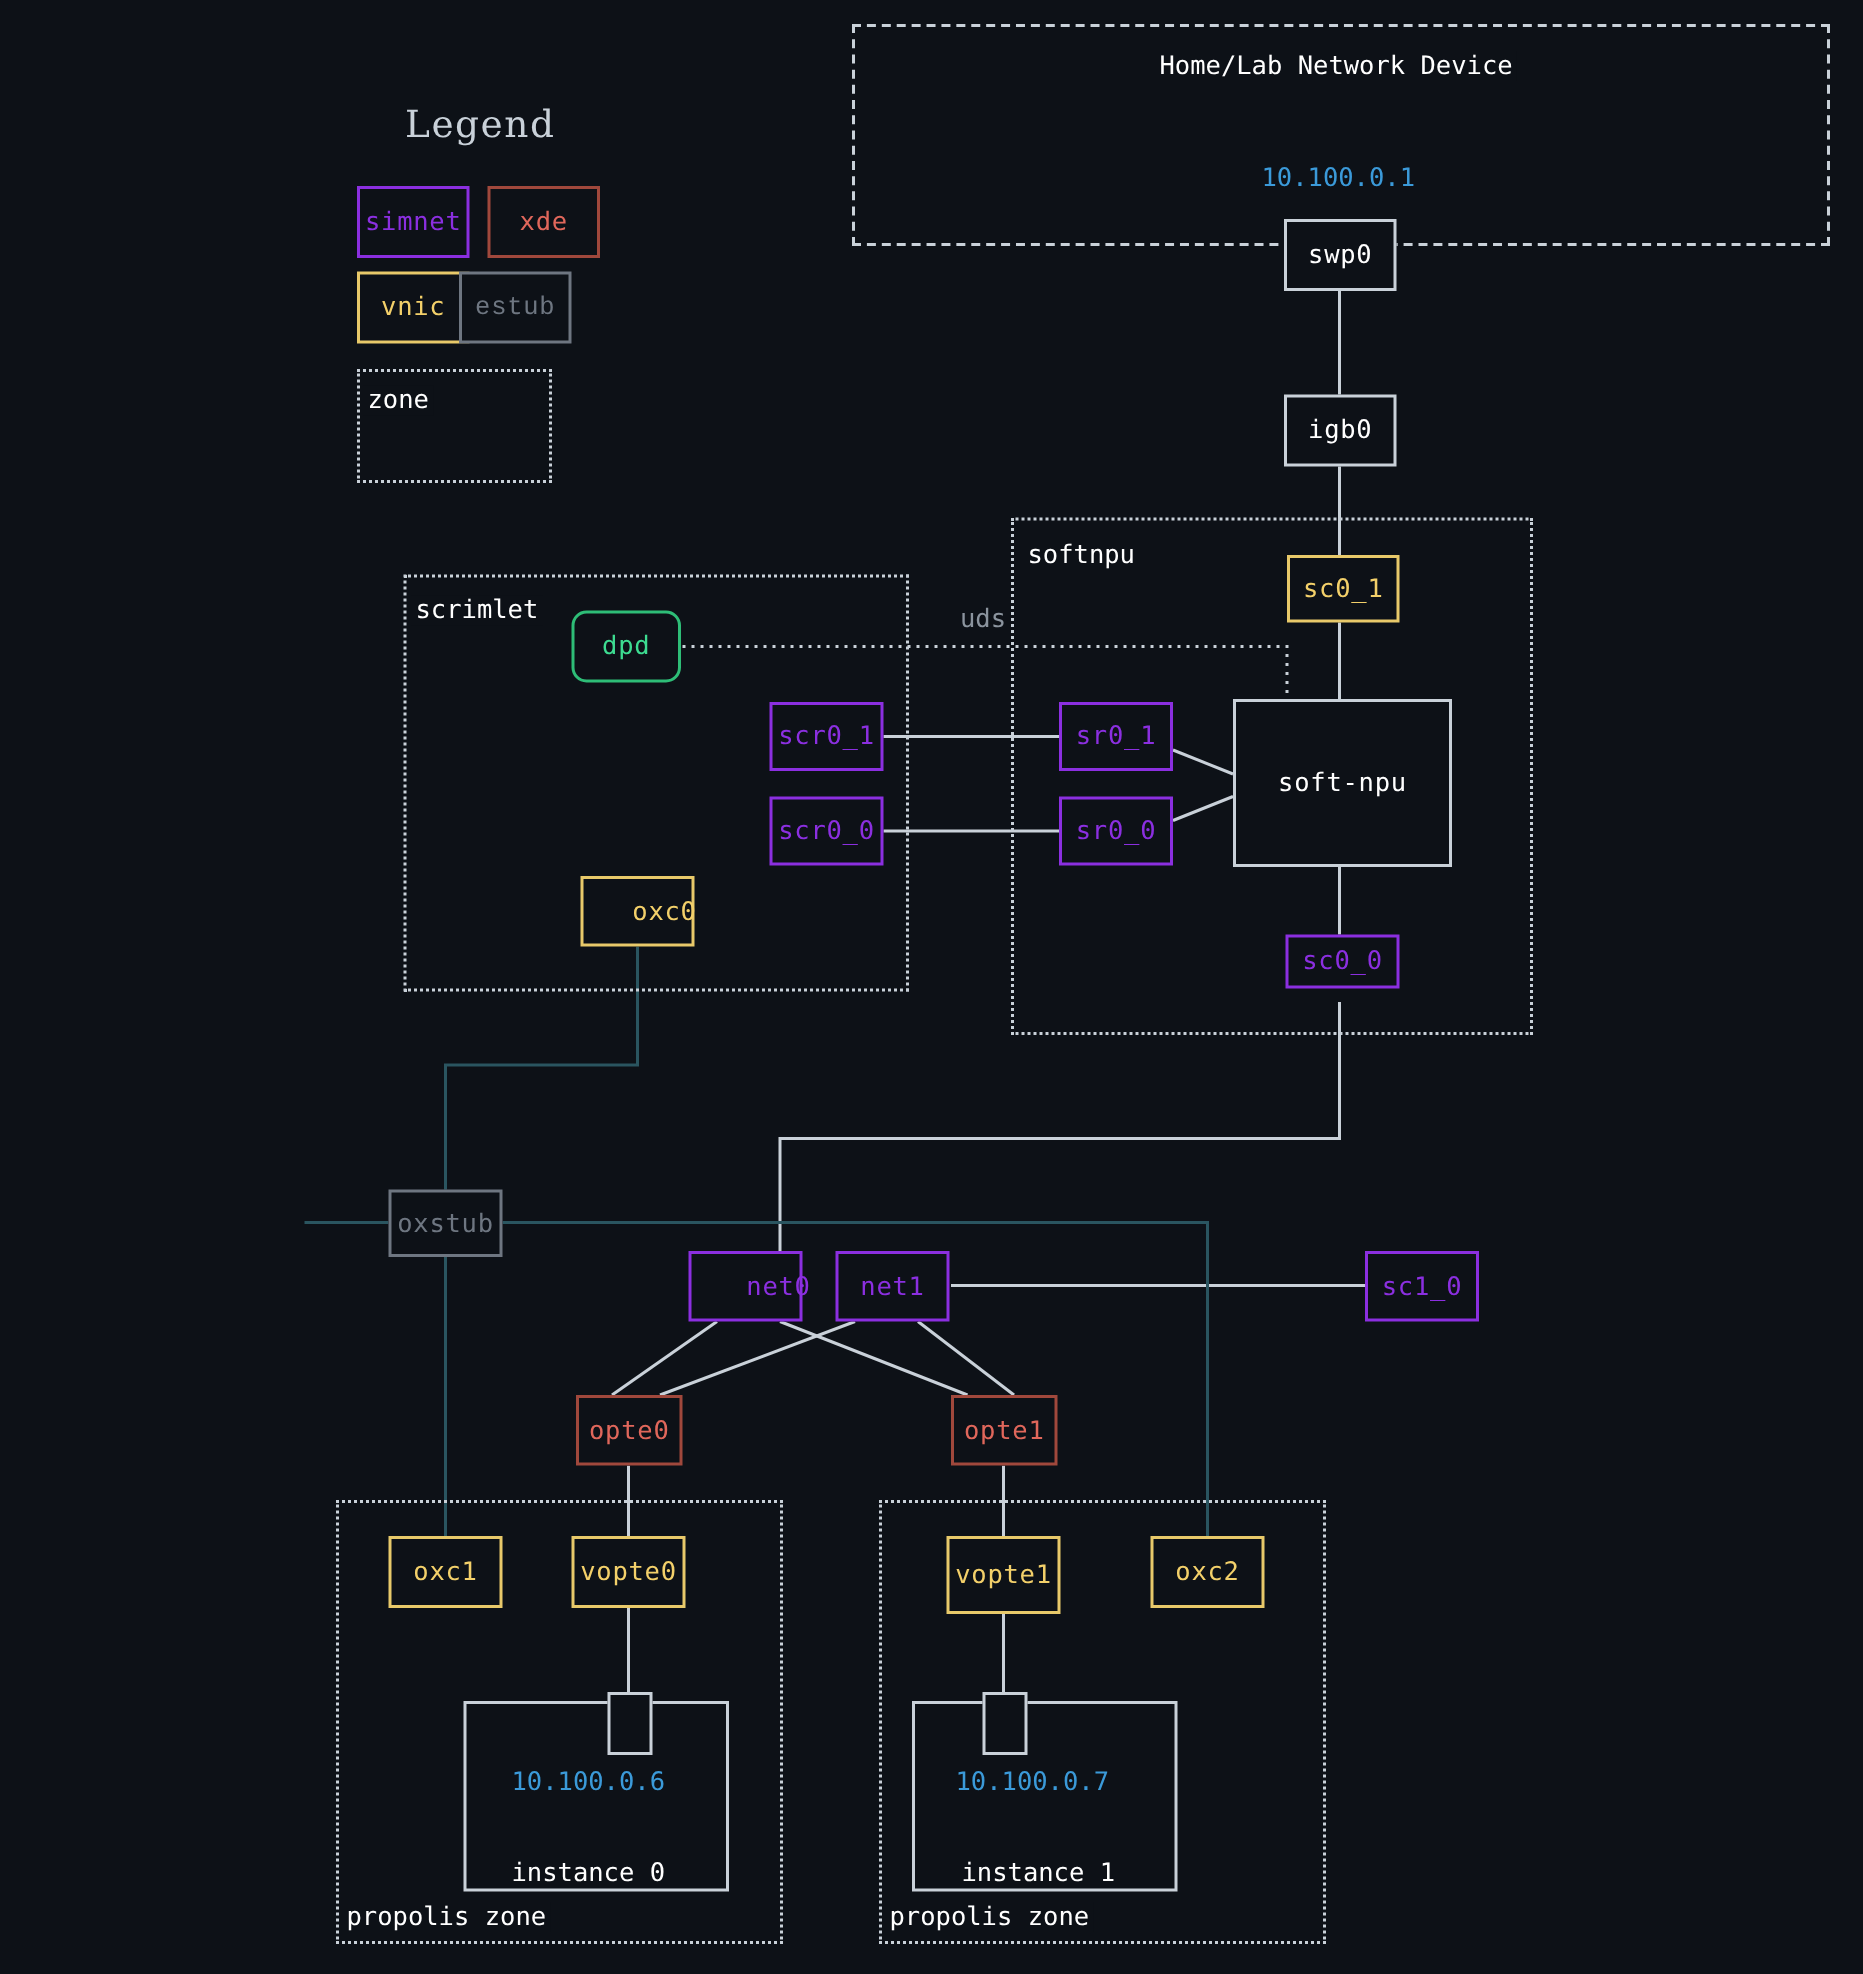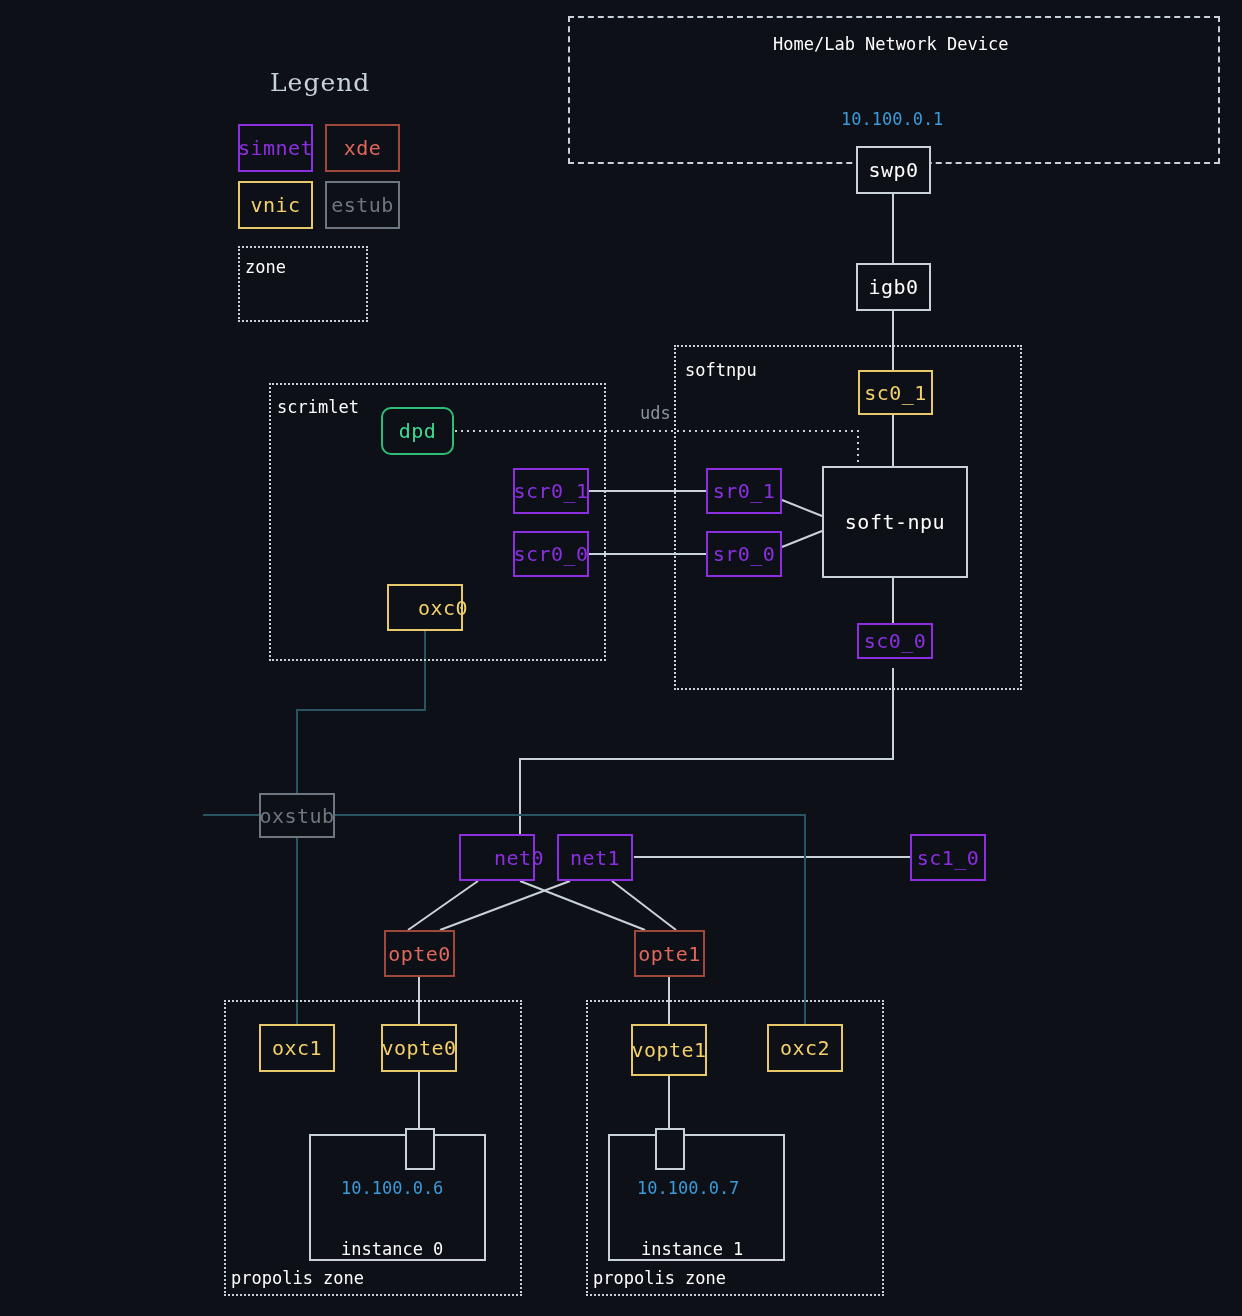--- a/index.html
+++ b/index.html
@@ -2,21 +2,21 @@
 <html><head>
 <meta charset="utf-8">
 <style>
   html,body{margin:0;padding:0;background:#0d1117;}
   #stage{position:relative;width:1242px;height:1316px;background:#0d1117;
          font-family:"DejaVu Sans Mono","Liberation Mono",monospace;overflow:hidden;}
   svg#wires{position:absolute;left:0;top:0;width:1242px;height:1316px;pointer-events:none;}
 
   .node{position:absolute;box-sizing:border-box;display:flex;align-items:center;
         justify-content:center;border:2px solid #c9d1d9;color:#c9d1d9;
-        font-size:20px;letter-spacing:.5px;background:#0d1117;z-index:3;}
+        font-size:17px;letter-spacing:.5px;background:#0d1117;z-index:3;}
   .simnet{border-color:#8b2fe0;color:#8b2fe0;}
   .xde{border-color:#a0483c;color:#e0675b;}
   .vnic{border-color:#e8c96a;color:#f3d06a;}
   .estub{border-color:#6e7681;color:#6e7681;}
   .plain{border-color:#c9d1d9;color:#ffffff;}
   .dpd{border-color:#2ebd77;color:#3ddc91;border-radius:10px;}
   .sled{border-color:#c9d1d9;color:#3b9ad9;border-radius:18px;}
 
   .zone{position:absolute;box-sizing:border-box;border:2px dotted #c9d1d9;z-index:1;}
   .zone.dashed{border-style:dashed;}
@@ -99,21 +99,21 @@
 
       <path d="M335,815 L805,815 L805,1024"></path>
     </g>
   </svg>
 
   <div class="legend-title" style="left:270px;top:68px;">Legend</div>
 
   <div class="node simnet" style="left:238px;top:124px;width:75px;height:48px;">simnet</div>
   <div class="node xde" style="left:325px;top:124px;width:75px;height:48px;">xde</div>
   <div class="node vnic" style="left:238px;top:181px;width:75px;height:48px;">vnic</div>
-  <div class="node estub" style="left:325px;top:181px;width:75px;height:48px;">estub</div>
+  <div class="node estub" style="left:306px;top:181px;width:75px;height:48px;font-family:Liberation Mono, monospace;">estub</div>
 
   <div class="zone" style="left:238px;top:246px;width:130px;height:76px;"></div>
   <div class="zone-label" style="left:242px;top:257px;">zone</div>
 
   <div class="freetext ip" style="left:841px;top:109px;">10.100.0.1</div>
 
   <div class="node plain" style="left:856px;top:146px;width:75px;height:48px;">swp0</div>
   <div class="node plain" style="left:856px;top:263px;width:75px;height:48px;">igb0</div>
   <div class="node vnic" style="left:858px;top:370px;width:75px;height:45px;">sc0_1</div>
 

